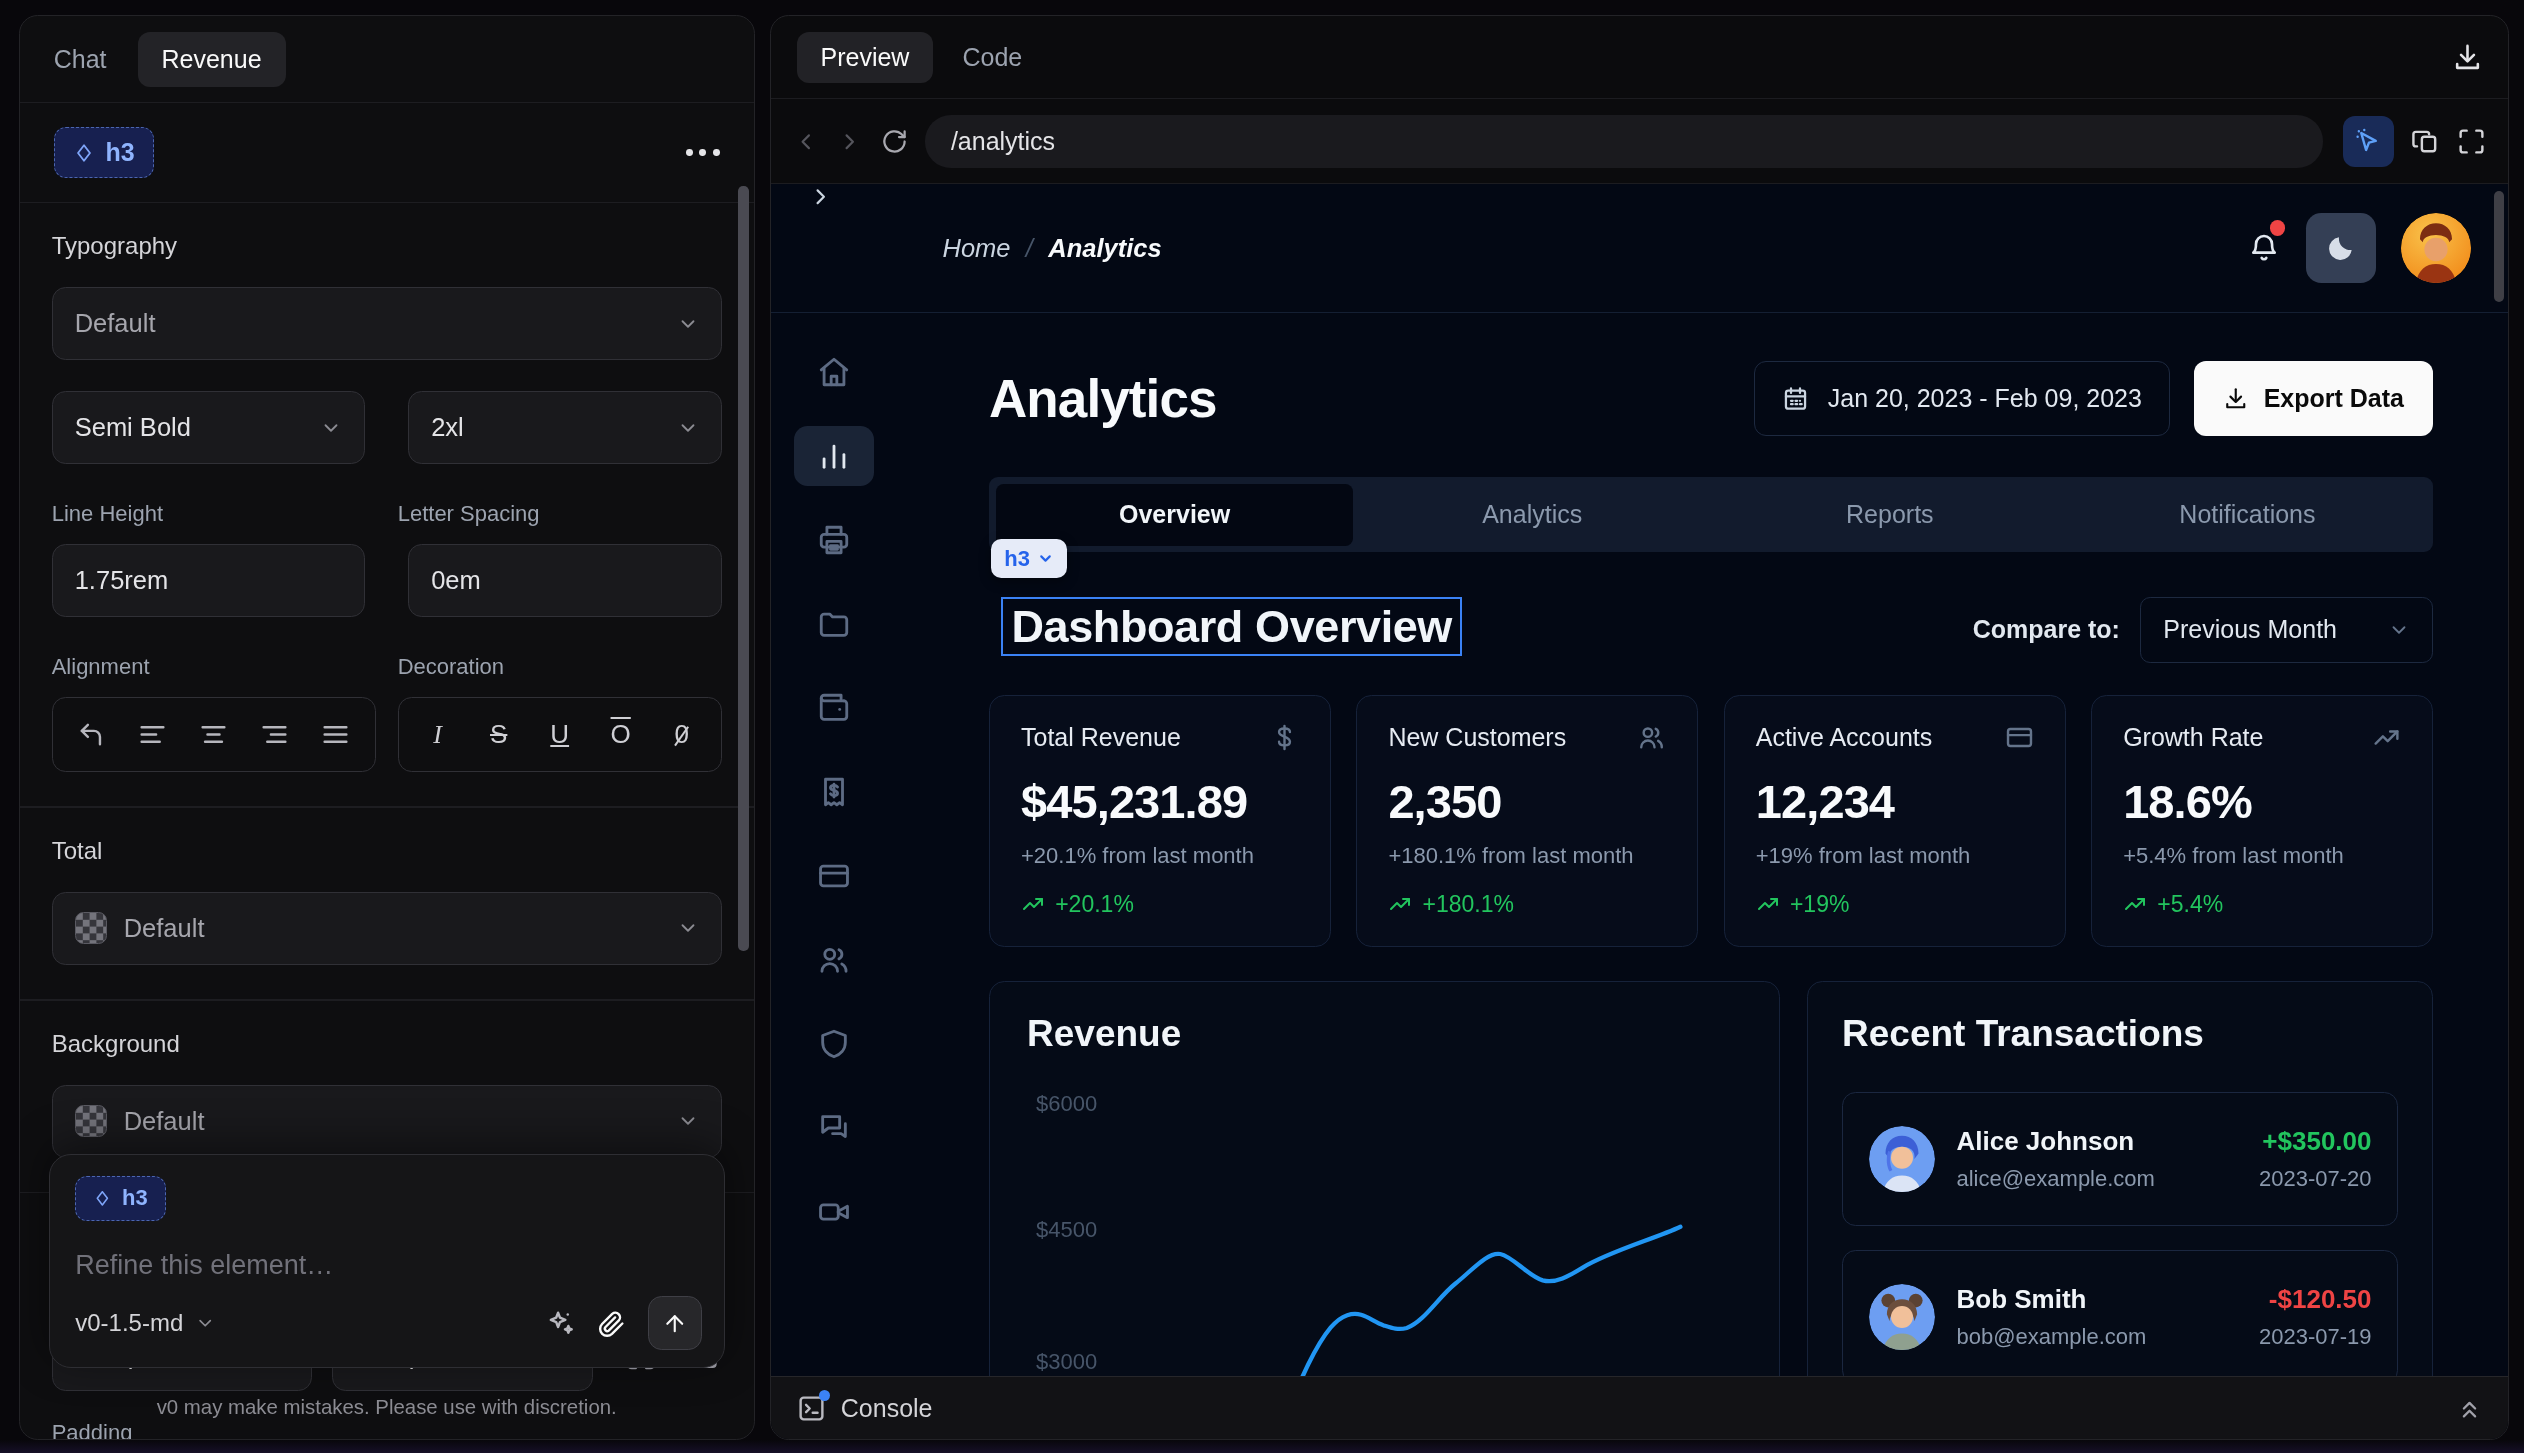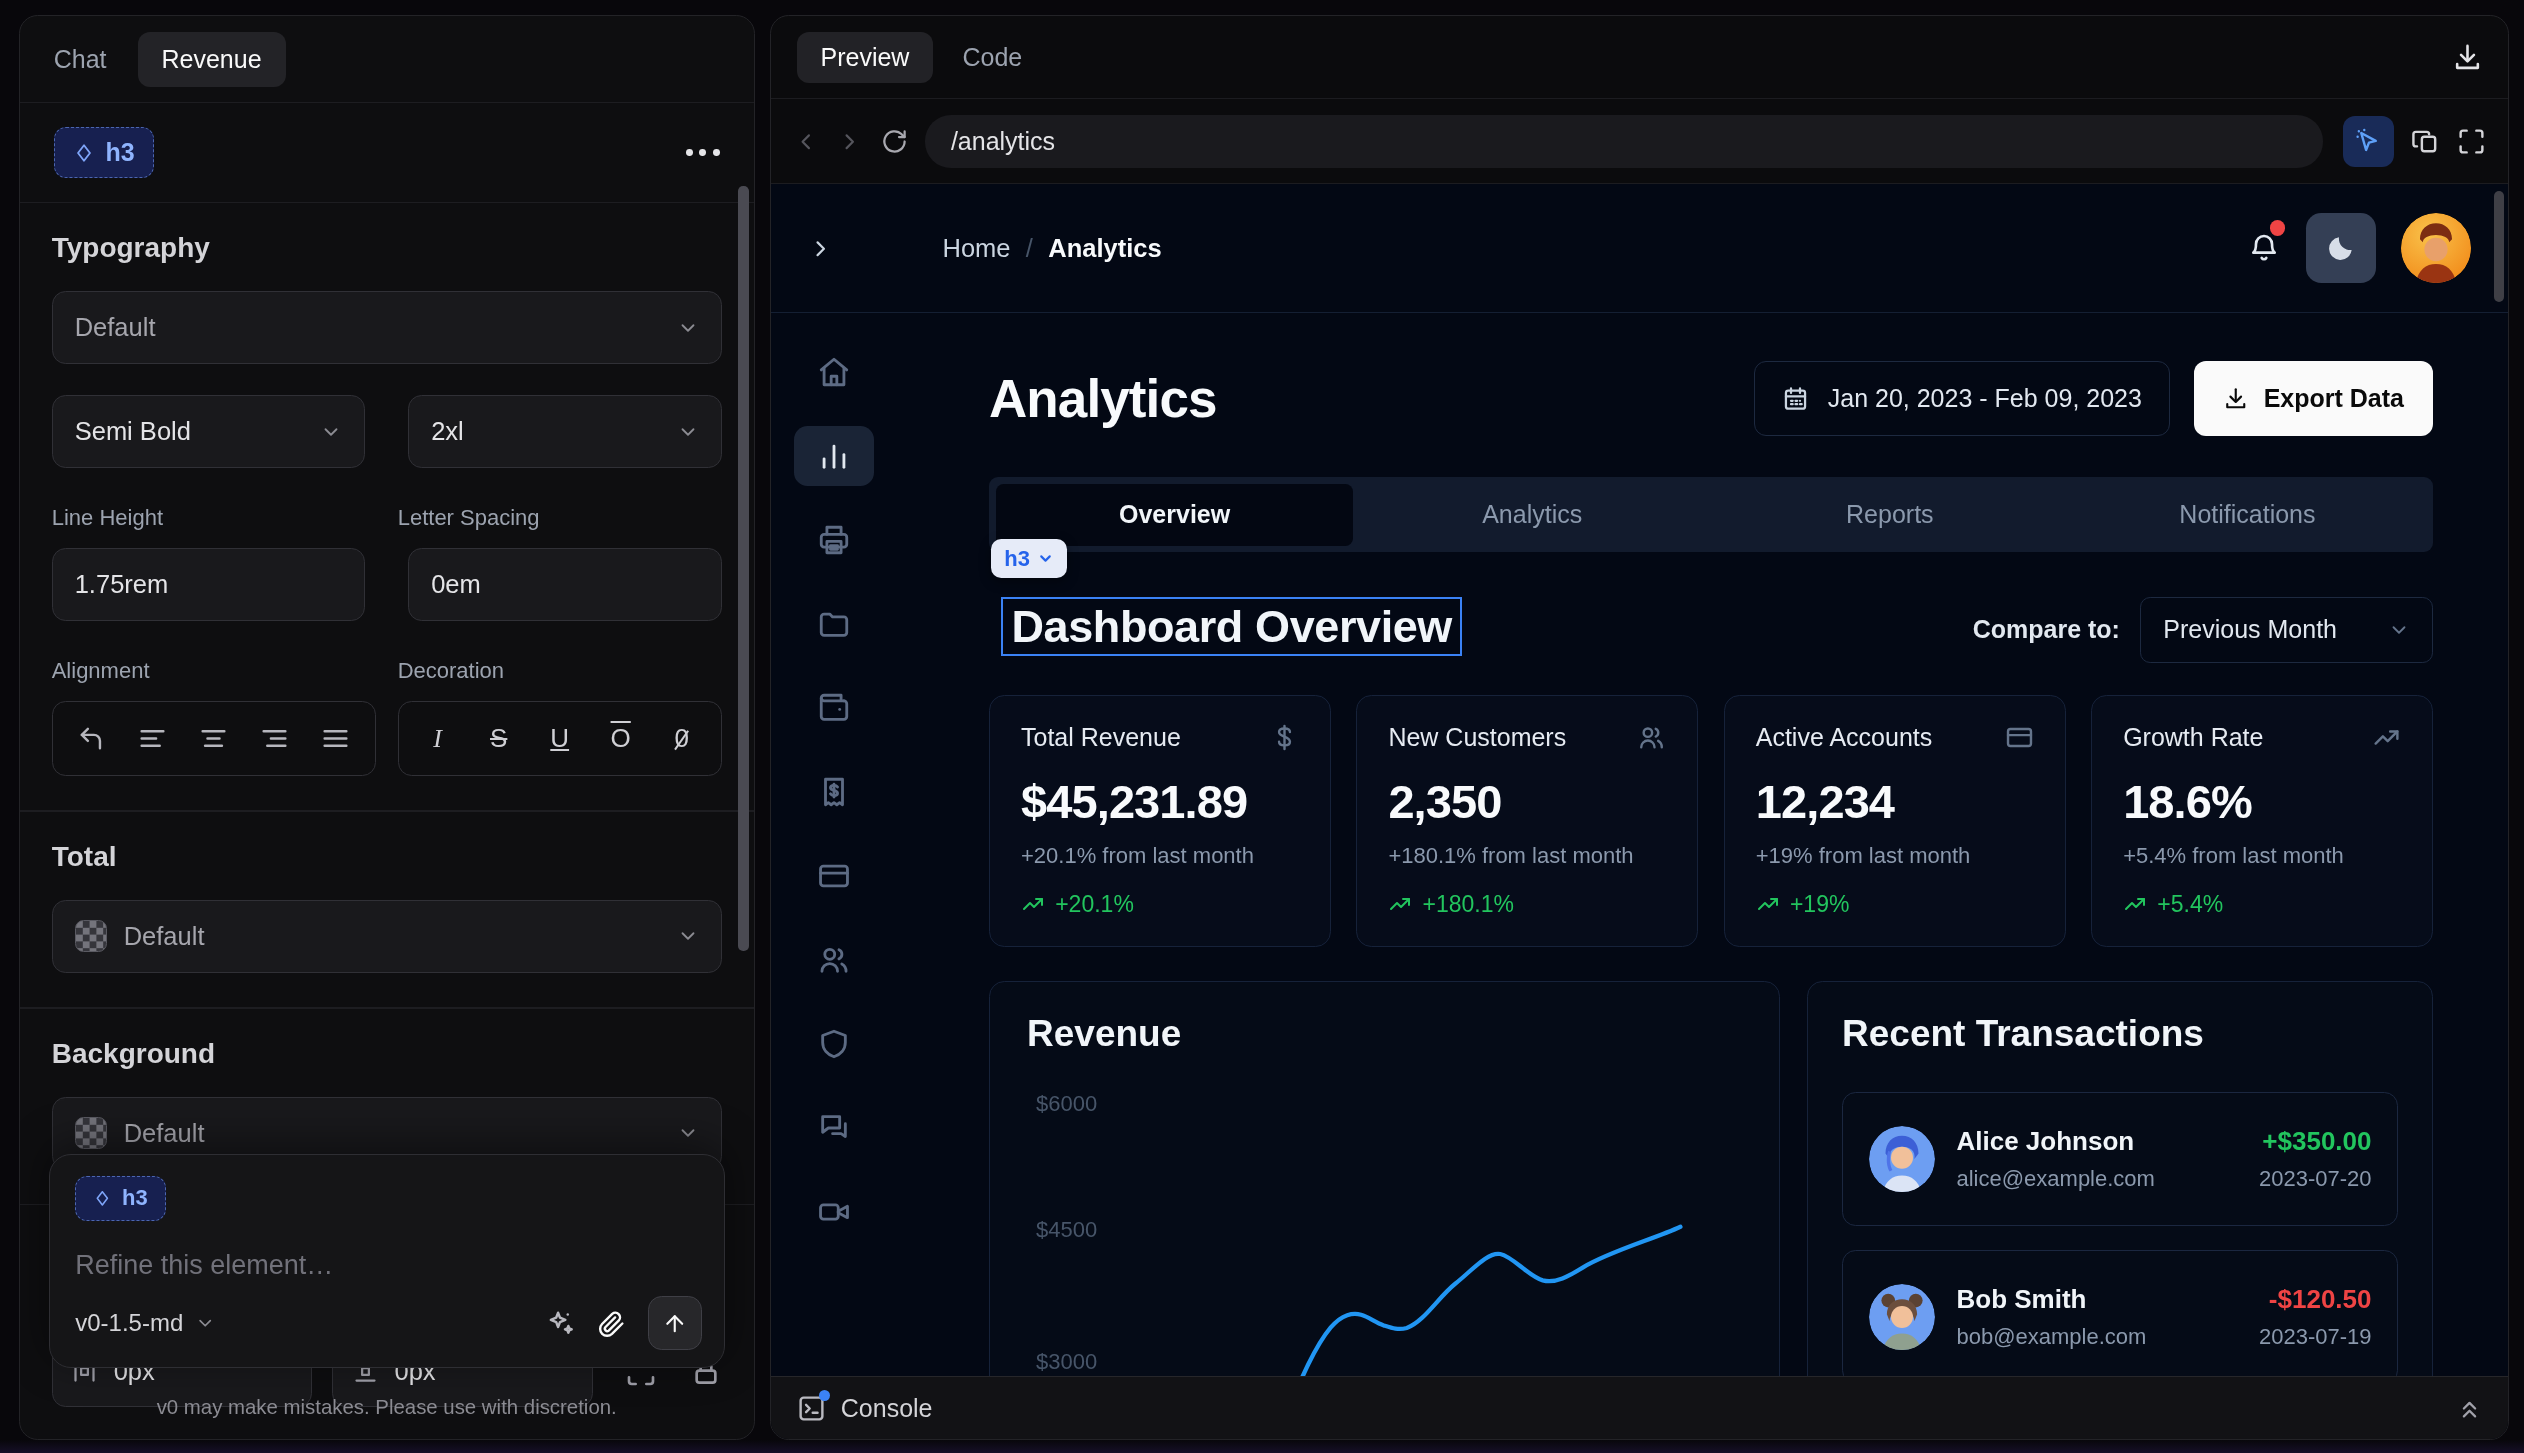--- a/index.html
+++ b/index.html
@@ -13,21 +13,21 @@
   .dp-tabs{display:flex;align-items:center;height:87px;padding:0 34px;gap:31px;border-bottom:1.7px solid #1d1d21;}
   .dp-tab{font-size:25px;color:#9ca3af;cursor:pointer;}
   .dp-tab.active{color:#fafafa;background:#232327;border-radius:12px;padding:12.8px 24px;}
   .dp-elem-row{display:flex;align-items:center;justify-content:space-between;height:100px;padding:0 34px;border-bottom:1.7px solid #1d1d21;}
   .h3-pill{display:inline-flex;align-items:center;gap:10.2px;background:#172050;border:1.7px dashed rgba(120,160,255,.55);border-radius:12px;padding:10.2px 18.7px;color:#8fb4fe;font-size:25px;font-weight:600;}
   .h3-pill .ic{width:22px;height:22px;color:#7ea4f8;}
   .dots{display:flex;gap:6.8px;}
   .dots i{width:6.8px;height:6.8px;border-radius:50%;background:#e4e4e7;}
   .dp-section{padding:29px 32px 34px 32px;}
   .dp-divider{height:1.7px;background:#1d1d21;}
-  .sec-title{font-size:28px;color:#d4d4d8;font-weight:700;margin-bottom:27px;}
+  .sec-title{font-size:24px;color:#d4d4d8;font-weight:400;margin-bottom:27px;}
   .field-label{font-size:22px;color:#9ca3af;margin-bottom:17px;}
   .sel,.inp{display:flex;align-items:center;height:73px;background:#19191c;border:1.7px solid #303036;border-radius:13.6px;padding:0 22px;font-size:25.5px;color:#e4e4e7;gap:17px;}
   .sel{justify-content:space-between;cursor:pointer;}
   .sel .val{display:flex;align-items:center;gap:17px;}
   .sel .ic.chev{width:22px;height:22px;color:#8b8b92;}
   .muted-val{color:#a6a6ad;}
   .row2{display:flex;gap:22px;}
   .row2>*{flex:1;}
   .mb36{margin-bottom:31px;}.mb44{margin-bottom:37px;gap:43px;}
   .iconbox{display:flex;align-items:center;justify-content:space-around;height:75px;border:1.7px solid #303036;border-radius:13.6px;color:#b6b6bd;padding:0 8.5px;}
@@ -74,21 +74,21 @@
   .nav-refresh .ic{width:27px;height:27px;}
   .url-bar{flex:1;height:53px;background:#1a1a1e;border-radius:26px;display:flex;align-items:center;padding:0 25.5px;font-size:25px;color:#e4e4e7;margin-right:20.4px;}
   .inspect-btn{width:51px;height:51px;border-radius:12px;background:rgba(43,82,180,.45);color:#5ea0f8;display:flex;align-items:center;justify-content:center;margin-right:17px;}
   .inspect-btn .ic{width:29px;height:29px;}
   .frame-btn{color:#d4d4d8;margin-right:17px;}
   .frame-btn .ic{width:29px;height:29px;}
   .viewport{position:relative;flex:1;background:#030814;border-top:1.7px solid #1c1c20;overflow:hidden;}
   .vp-scroll{position:absolute;right:4.3px;top:6.8px;width:10.2px;height:111px;border-radius:5.1px;background:#3f3f46;z-index:40;}
 
   
-  .app-header{display:flex;align-items:center;height:129px;padding:0 37px;border-bottom:1.7px solid #141f33;}
+  .app-header{display:flex;height:129px;padding:0 37px;border-bottom:1.7px solid #141f33;font-style:italic;}
   .sb-toggle{color:#cbd5e1;}
   .sb-toggle .ic{width:25.5px;height:25.5px;}
   .crumbs{display:flex;align-items:center;gap:15.3px;margin-left:109px;font-size:25.5px;}
   .crumb-home{color:#cbd5e1;cursor:pointer;}
   .crumb-sep{color:#475569;}
   .crumb-cur{color:#f8fafc;font-weight:600;}
   .hdr-right{margin-left:auto;display:flex;align-items:center;gap:25.5px;}
   .bell-wrap{position:relative;color:#e2e8f0;}
   .bell-wrap .ic{width:32px;height:32px;}
   .bell-dot{position:absolute;top:-12px;right:-5.1px;width:15.3px;height:15.3px;border-radius:50%;background:#ef4444;}

